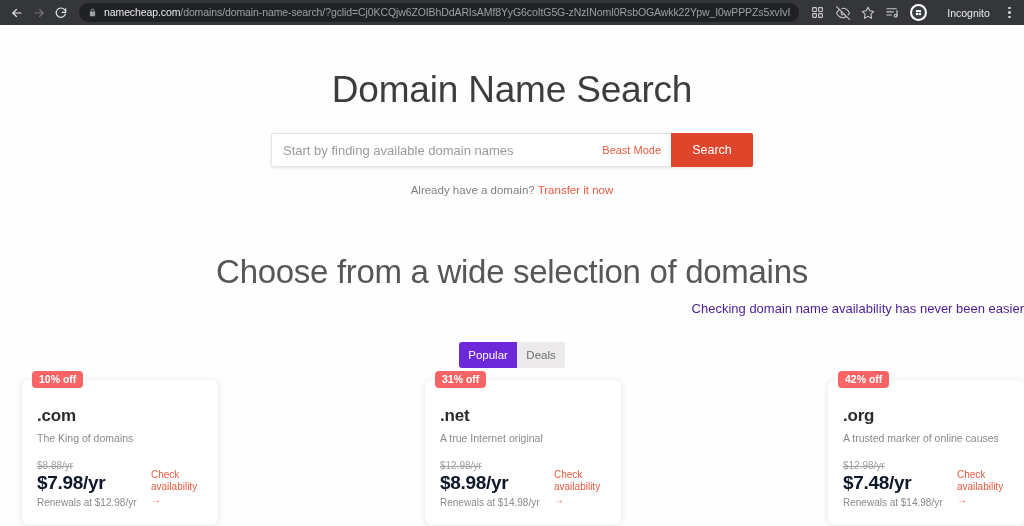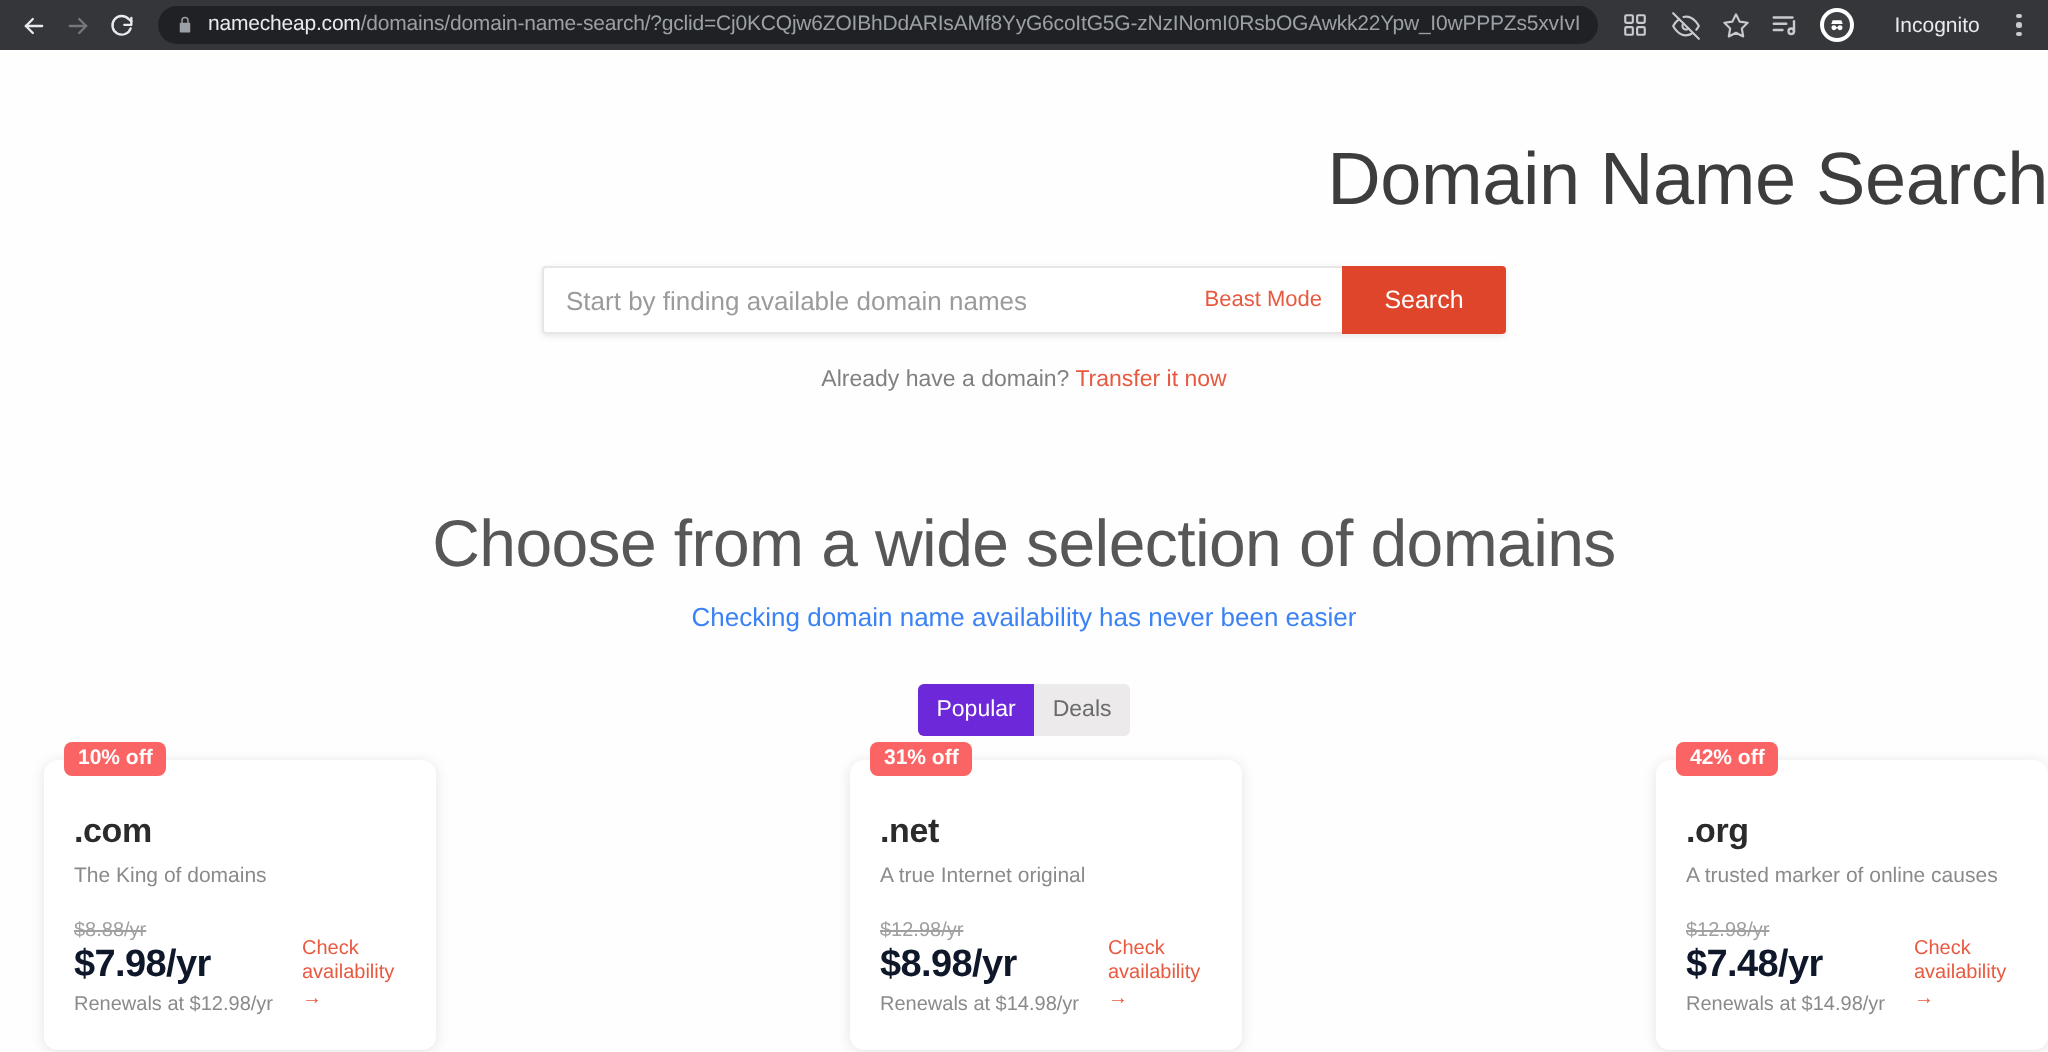--- a/index.html
+++ b/index.html
@@ -84,21 +84,21 @@
   
   .page {
     position: absolute;
     top: 25px; left: 0;
     width: 1024px; height: 501px;
     background: #fefefe;
     overflow: hidden;
   }
 
   .hero-title {
-    text-align: right;
+    text-align: center;
     font-size: 37px;
     font-weight: 400;
     color: #3d3d3d;
     letter-spacing: -0.2px;
     margin-top: 44px;
   }
 
   
   .search-wrap {
     width: 482px;
@@ -159,23 +159,23 @@
   
   .section-title {
     text-align: center;
     font-size: 33px;
     font-weight: 400;
     color: #575757;
     margin-top: 57px;
     letter-spacing: -0.3px;
   }
   .section-sub {
-    text-align: center;
+    text-align: right;
     font-size: 13px;
-    color: #3b82f6;
+    color: #4c1d95;
     margin-top: 10px;
   }
 
   
   .tabs {
     margin: 26px auto 0 auto;
     width: 106px;
     height: 26px;
     display: flex;
     border-radius: 3px;

